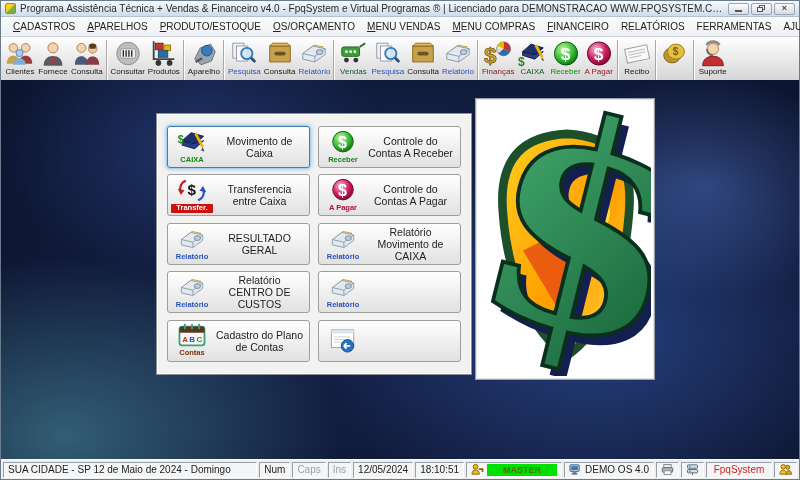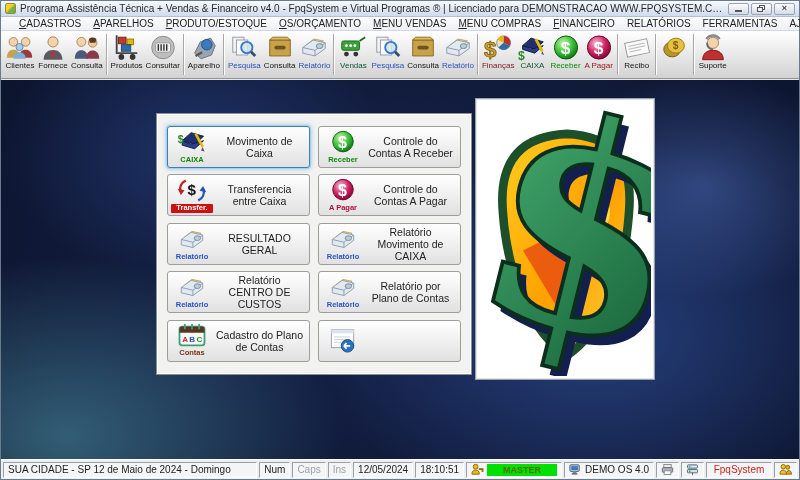--- a/index.html
+++ b/index.html
@@ -16,22 +16,22 @@
   .winbtns{display:flex;gap:2px;flex:0 0 auto;margin-left:4px}
   .winbtn{width:21px;height:12px;background:linear-gradient(#fdfdfd,#d4dce6);border:1px solid #98a4b2;
     border-radius:2px;display:flex;align-items:center;justify-content:center}
   .glyph-min{width:7px;height:2px;background:#555;margin-top:5px}
   .glyph-restore{position:relative;width:9px;height:8px}
   .glyph-restore i{position:absolute;width:6px;height:5px;border:1px solid #555;background:#eef2f6}
   .glyph-restore i.b{left:0;top:2px}.glyph-restore i.t{left:2px;top:0}
   .glyph-close{font-size:9px;font-weight:bold;color:#444;line-height:1}
 
   
-  .menubar{height:14px;background:linear-gradient(#fbfcfd,#edf0f5);border-bottom:1px solid #d2d6dc;
-    display:flex;align-items:center;font-size:10px;color:#222;padding-left:12px}
+  .menubar{height:20px;background:linear-gradient(#fbfcfd,#edf0f5);border-bottom:1px solid #d2d6dc;
+    display:flex;align-items:center;font-size:10px;color:#222;padding-left:6px}
   .menu-item{display:inline-block;padding:0 6px;line-height:13px;white-space:nowrap}
   .accel::first-letter{text-decoration:underline}
 
   
   .toolbar{height:48px;background:linear-gradient(#ffffff,#d2d2d2);border-bottom:1px solid #939393;
     display:flex;align-items:stretch;padding:1px 1px}
   .tb-group{display:flex;align-items:stretch;padding:0 2px;gap:1px}
   .tb-sep{width:2px;margin:2px 0;border-left:1px solid #a8a8a8;border-right:1px solid #fff}
   .tb-btn{display:flex;flex-direction:column;align-items:center;justify-content:flex-start;
     padding:2px 1px 1px;border-radius:3px;min-width:28px}
@@ -148,41 +148,41 @@
             <path d="M18 5c1-2.4 7-2.4 8 0l-1 4h-6z" fill="#5a3a20"></path>
           </svg>
         <span class="tb-lbl">Consulta</span>
       </div>
     </div>
     <div class="tb-sep"></div>
 
     <div class="tb-group">
       <div class="tb-btn">
         <svg viewBox="0 0 32 28">
-            <rect x="7" y="3" width="8" height="7" fill="#c0392b" stroke="#7a2418"></rect>
-            <rect x="16" y="5" width="7" height="6" fill="#e6b800" stroke="#9a7a00"></rect>
-            <rect x="10" y="11" width="10" height="7" fill="#2e6da4" stroke="#1c4a74"></rect>
-            <path d="M5 1v19h22" stroke="#444" stroke-width="2" fill="none"></path>
-            <circle cx="10" cy="24" r="3" fill="#333"></circle>
-            <circle cx="22" cy="24" r="3" fill="#333"></circle>
-          </svg>
-        <span class="tb-lbl">Produtos</span>
-      </div>
-      <div class="tb-btn">
-        <svg viewBox="0 0 32 28">
             <circle cx="16" cy="14" r="12" fill="#bdbdbd" stroke="#8a8a8a"></circle>
             <rect x="8" y="9" width="16" height="10" rx="2" fill="#efefef" stroke="#999"></rect>
             <g stroke="#222" stroke-width="1.4">
               <line x1="11" y1="10.5" x2="11" y2="17.5"></line>
               <line x1="14" y1="10.5" x2="14" y2="17.5"></line>
               <line x1="17" y1="10.5" x2="17" y2="17.5"></line>
               <line x1="20" y1="10.5" x2="20" y2="17.5"></line>
             </g>
           </svg>
         <span class="tb-lbl">Consultar</span>
+      </div>
+      <div class="tb-btn">
+        <svg viewBox="0 0 32 28">
+            <rect x="7" y="3" width="8" height="7" fill="#c0392b" stroke="#7a2418"></rect>
+            <rect x="16" y="5" width="7" height="6" fill="#e6b800" stroke="#9a7a00"></rect>
+            <rect x="10" y="11" width="10" height="7" fill="#2e6da4" stroke="#1c4a74"></rect>
+            <path d="M5 1v19h22" stroke="#444" stroke-width="2" fill="none"></path>
+            <circle cx="10" cy="24" r="3" fill="#333"></circle>
+            <circle cx="22" cy="24" r="3" fill="#333"></circle>
+          </svg>
+        <span class="tb-lbl">Produtos</span>
       </div>
     </div>
     <div class="tb-sep"></div>
 
     <div class="tb-group">
       <div class="tb-btn">
         <svg viewBox="0 0 32 28">
             <path d="M6 20l6-12 11-4 5 8-4 10-11 4z" fill="#9aa4ae" stroke="#667080"></path>
             <circle cx="19" cy="11" r="5.6" fill="#3a7abf" stroke="#1d4f86"></circle>
             <path d="M7 23l7-4" stroke="#555" stroke-width="2.4"></path>
@@ -473,21 +473,20 @@
         <span class="ic">
           <svg viewBox="0 0 32 28">
               <path d="M8 11l8-6 10 2-8 6z" fill="#f5e6a0" stroke="#c0a040"></path>
               <path d="M4 14l11-8 13 3v6l-11 8-13-3z" fill="#e2e9f0" stroke="#8899aa"></path>
               <path d="M4 14l13 3 11-8" fill="none" stroke="#8899aa"></path>
               <path d="M17 17v6" stroke="#8899aa"></path>
               <ellipse cx="22" cy="12.5" rx="3.6" ry="2.6" fill="#b8cede" stroke="#789"></ellipse>
             </svg>
           <span class="cap cap-blue">Relatório</span>
         </span>
-        <span class="lbl">Relatório por Plano de Contas</span>
       </div>
 
       <div class="mbtn">
         <span class="ic">
           <svg viewBox="0 0 34 28">
               <rect x="3" y="4" width="28" height="21" rx="3" fill="#f8f8f4" stroke="#3aa07a" stroke-width="2"></rect>
               <path d="M3 7a3 3 0 0 1 3-3h22a3 3 0 0 1 3 3v4H3z" fill="#5a3520"></path>
               <g font-size="9" font-weight="bold" font-family="'Liberation Sans',sans-serif">
                 <text x="6" y="21" fill="#c03030">A</text>
                 <text x="14" y="21" fill="#2a52be">B</text>

